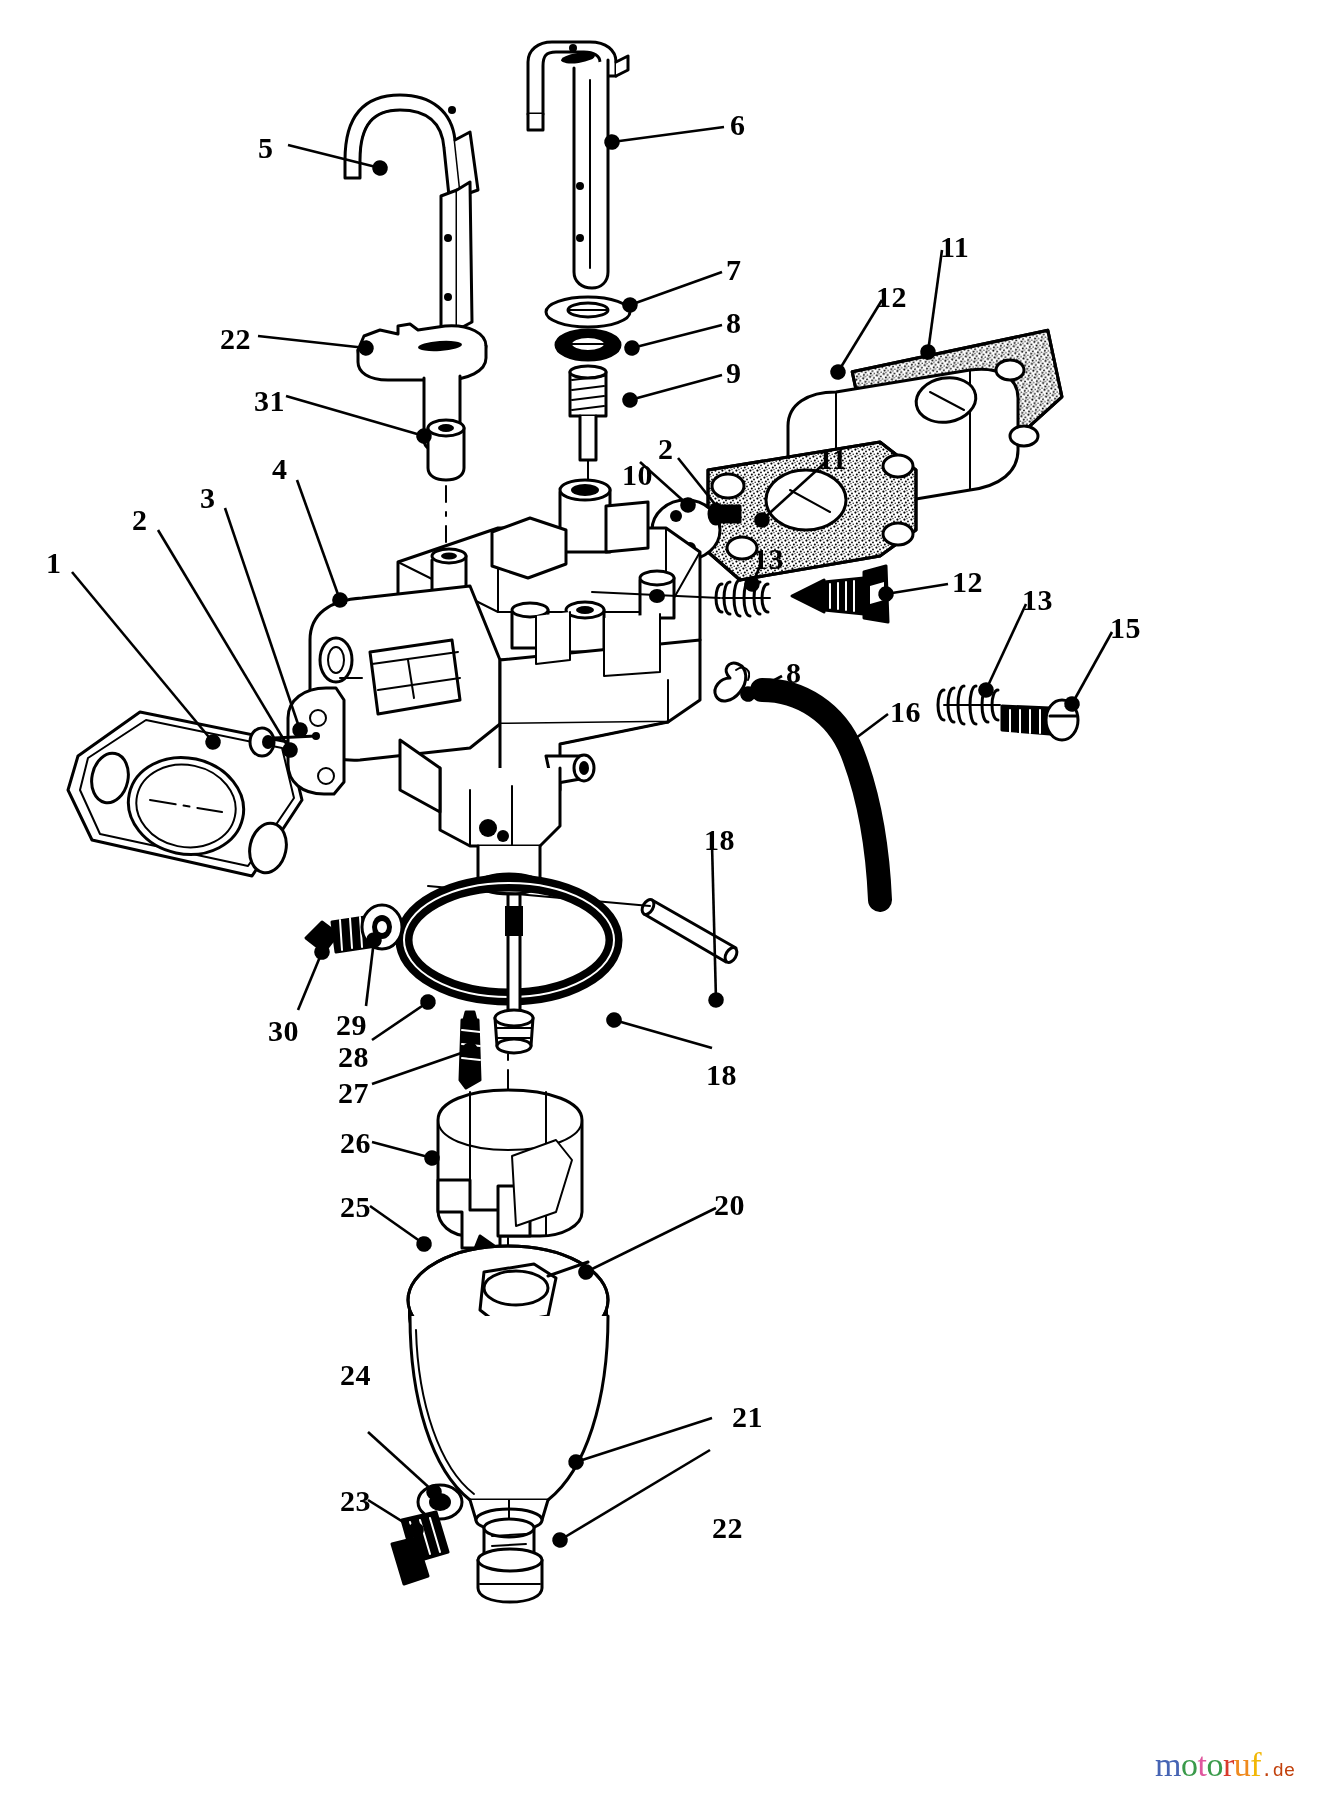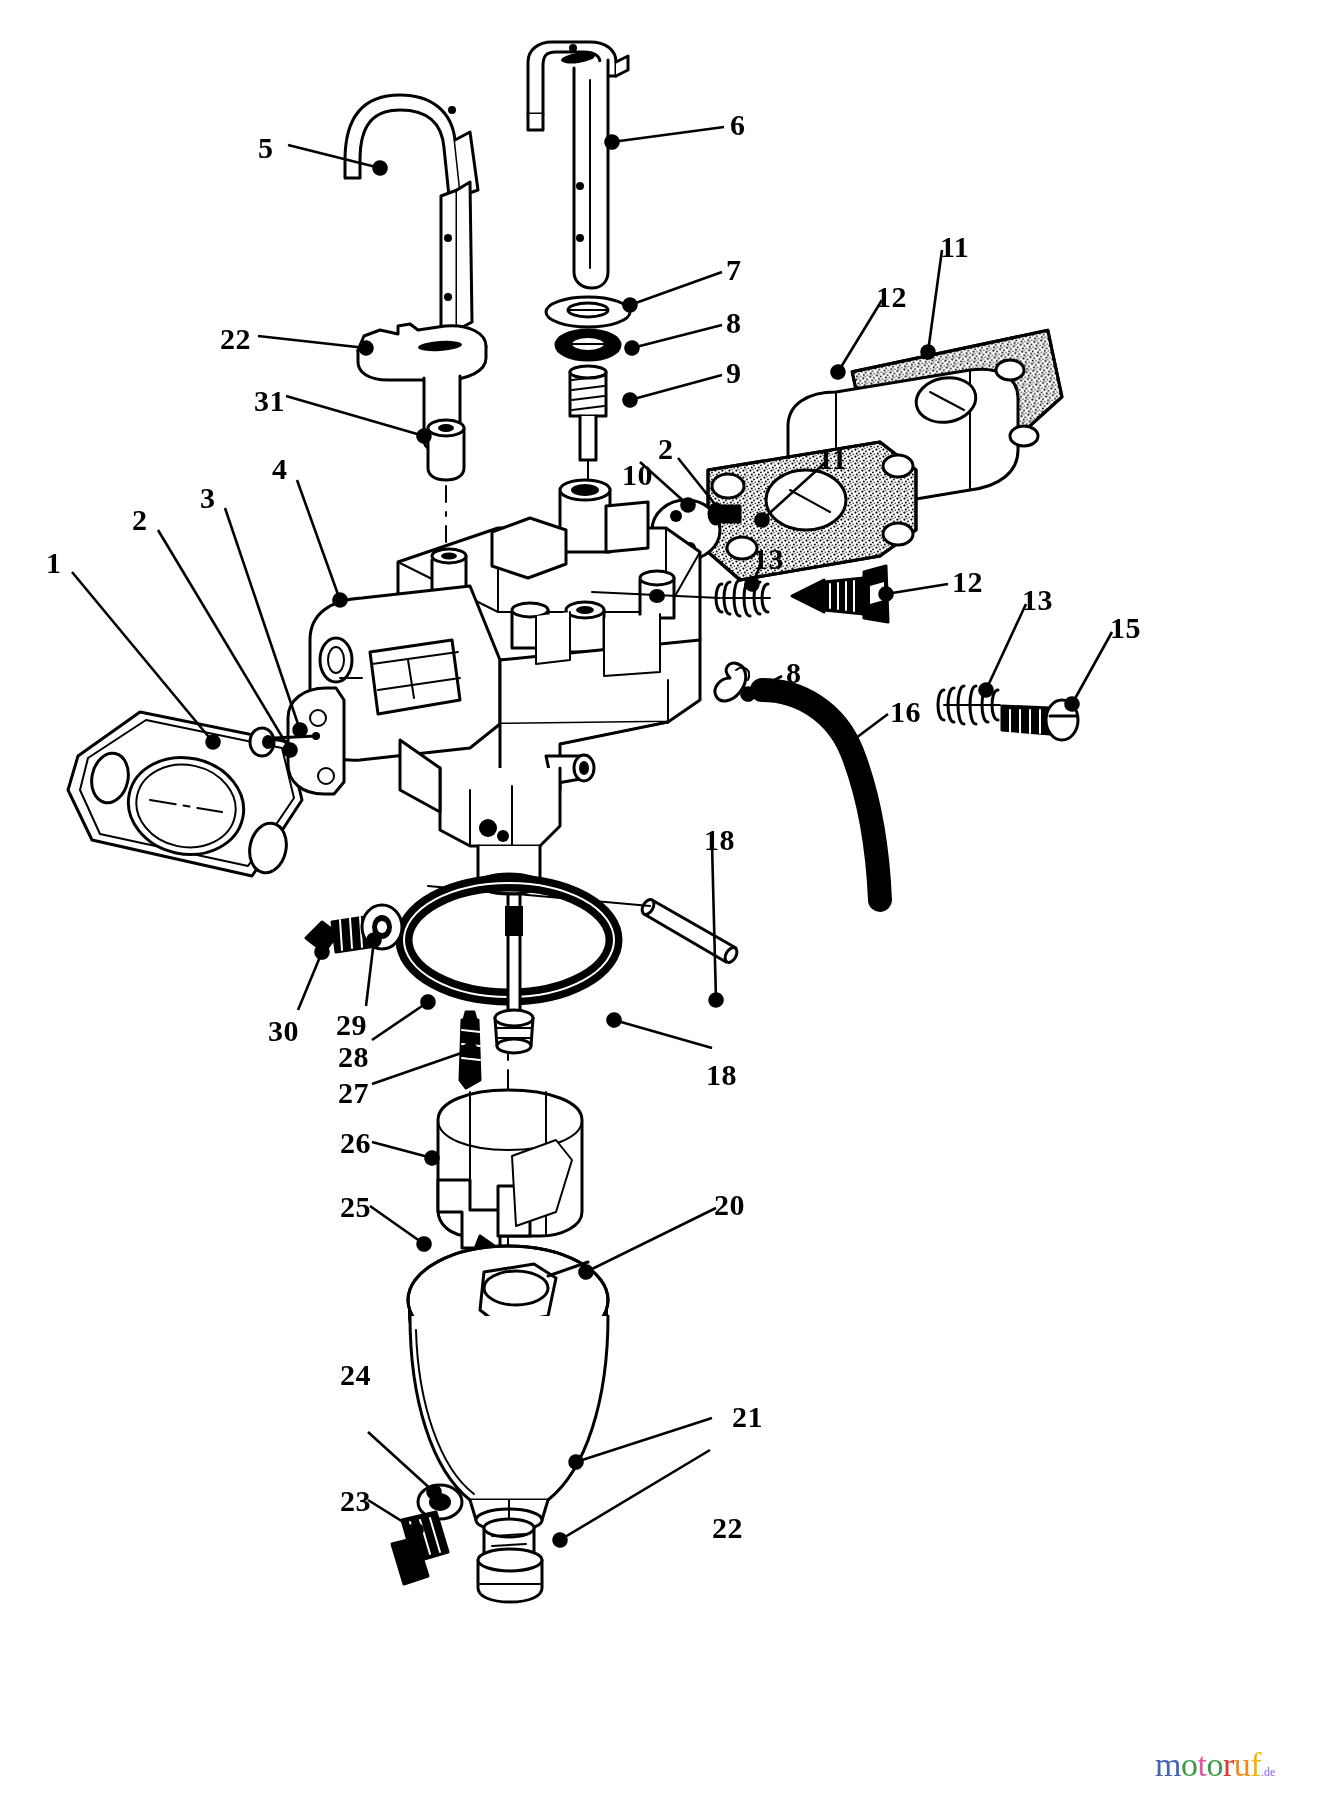--- a/index.html
+++ b/index.html
@@ -48,23 +48,24 @@
     position: absolute;
     left: 1155px;
     top: 1748px;
     font-family: "Liberation Serif", serif;
     font-size: 34px;
     line-height: 1;
     white-space: nowrap;
     letter-spacing: -0.5px;
   }
   #watermark .wm-suffix {
-    font-size: 12px;
-    color: #8b5cf6;
+    font-size: 19px;
+    color: #c2410c;
     letter-spacing: 0;
+    font-family: Liberation Mono, monospace;
   }
 </style>
 </head>
 <body>
 
 <div id="page">
 
   <svg id="diagram-svg" viewBox="0 0 1339 1800" xmlns="http://www.w3.org/2000/svg">
     <defs>
       <pattern id="gasketTexture" width="7" height="7" patternUnits="userSpaceOnUse">

